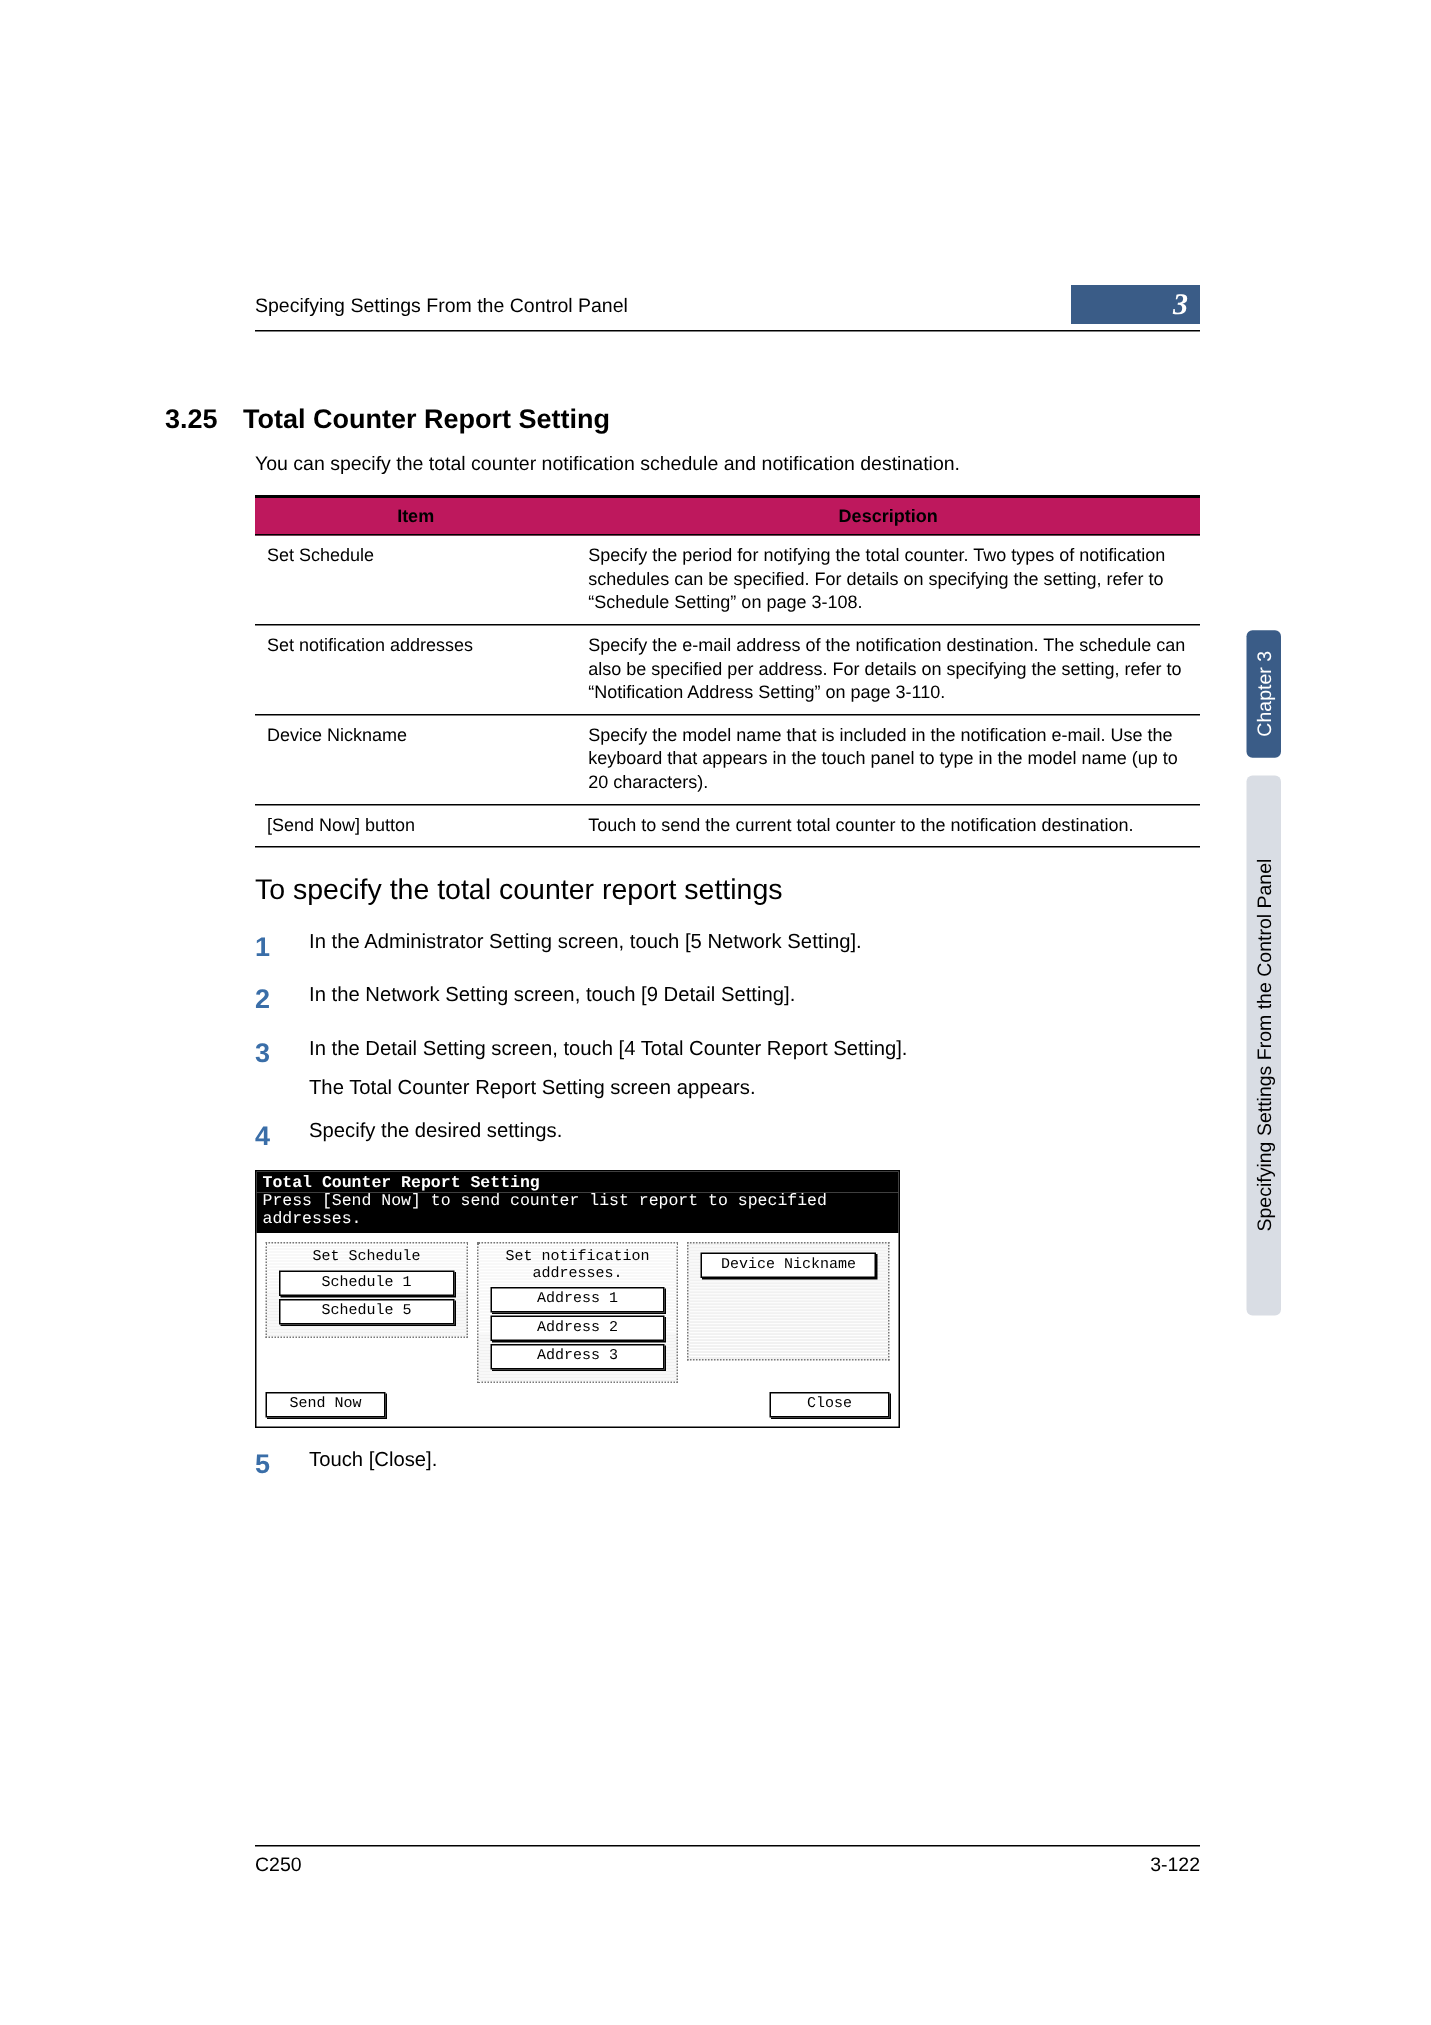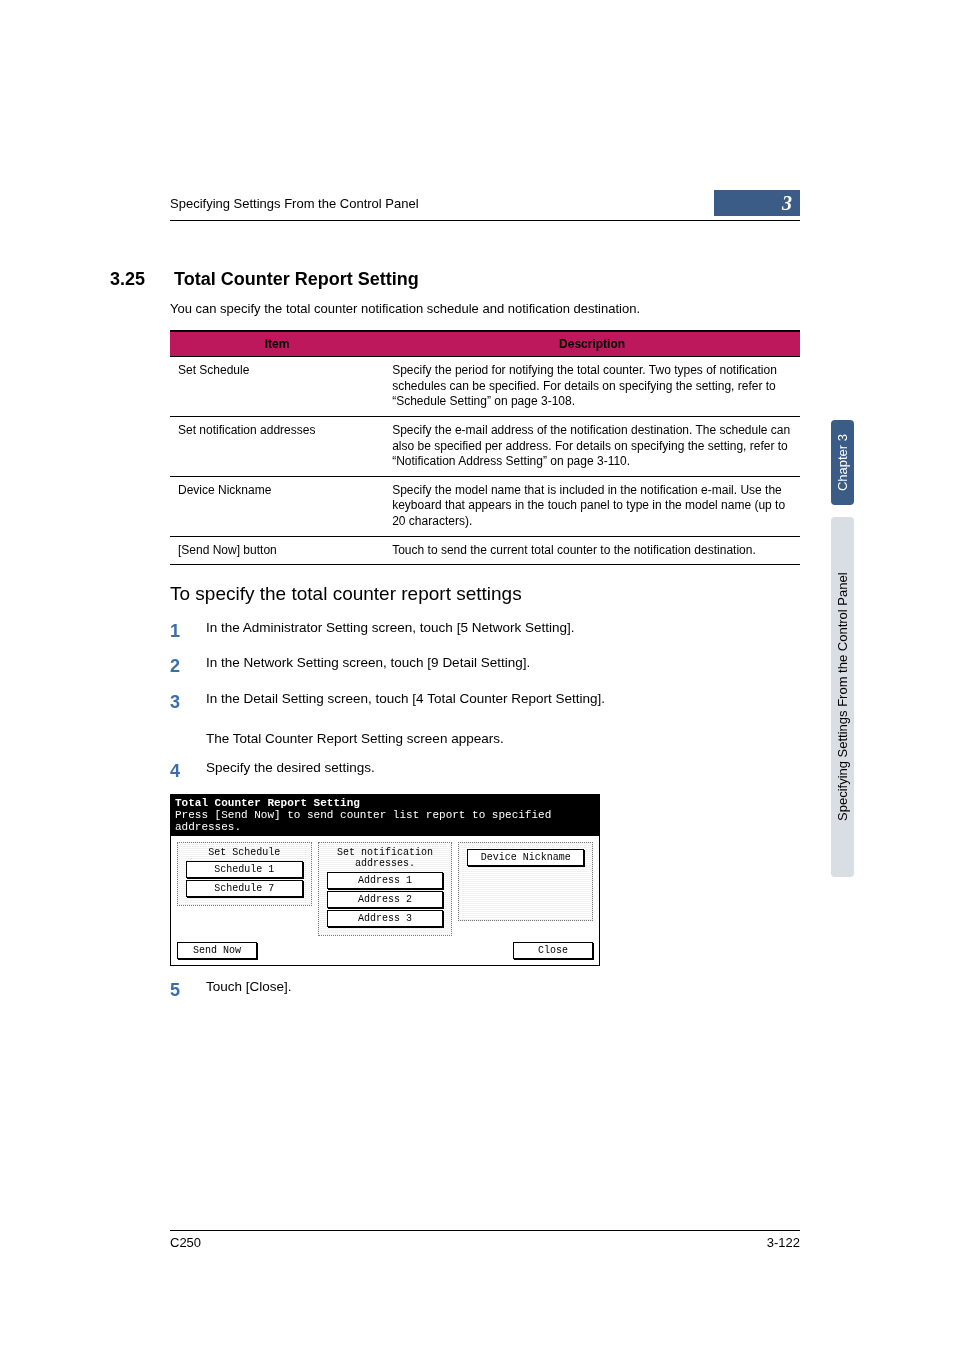--- a/index.html
+++ b/index.html
@@ -40,21 +40,21 @@
   }
   .chapter-badge span {
     color: #fff;
     font-weight: bold;
     font-size: 20px;
     font-style: italic;
     font-family: Georgia, serif;
   }
   .section-title {
     display: flex;
-    gap: 20px;
+    gap: 8px;
     margin-left: -60px;
     margin-bottom: 10px;
     margin-top: 48px;
   }
   .section-num {
     font-size: 18px;
     font-weight: bold;
     width: 44px;
   }
   .section-head {
@@ -102,21 +102,21 @@
   }
   .step-num {
     color: #3a6ea8;
     font-weight: bold;
     font-size: 18px;
     width: 16px;
     flex-shrink: 0;
     font-family: Arial, sans-serif;
   }
   .step-body { flex: 1; }
-  .step-body .sub { margin-top: 22px; }
+  .step-body .sub { margin-top: 8px; }
   .screenshot {
     margin: 8px 0 12px 0;
     width: 430px;
     border: 1px solid #000;
     font-family: "Courier New", monospace;
     font-size: 11px;
     background: #fff;
   }
   .ss-title {
     background: #000;
@@ -267,21 +267,21 @@
 
   <div class="screenshot">
     <div class="ss-title">Total Counter Report Setting</div>
     <div class="ss-sub">Press [Send Now] to send counter list report to specified addresses.</div>
     <div class="ss-body">
       <div class="ss-cols">
         <div class="ss-col">
           <div class="ss-group">
             <div class="ss-label">Set Schedule</div>
             <div class="ss-btn">Schedule 1</div>
-            <div class="ss-btn">Schedule 7</div>
+            <div class="ss-btn">Schedule 5</div>
           </div>
         </div>
         <div class="ss-col">
           <div class="ss-group">
             <div class="ss-label">Set notification addresses.</div>
             <div class="ss-btn">Address 1</div>
             <div class="ss-btn">Address 2</div>
             <div class="ss-btn">Address 3</div>
           </div>
         </div>

